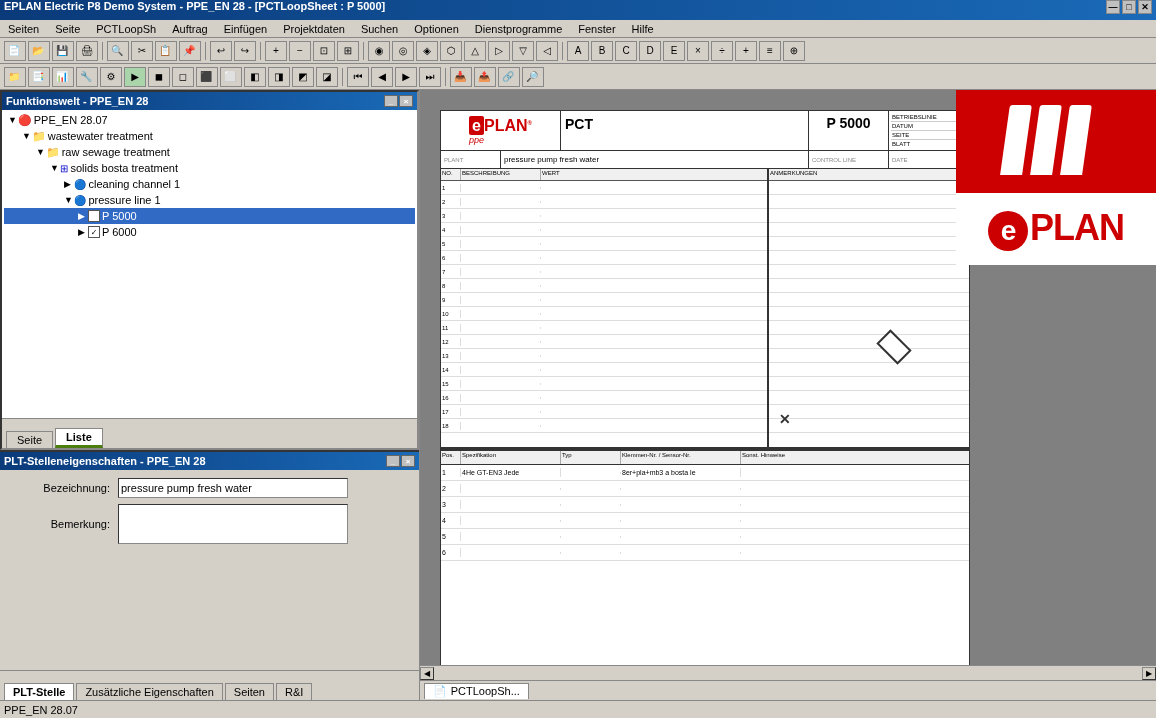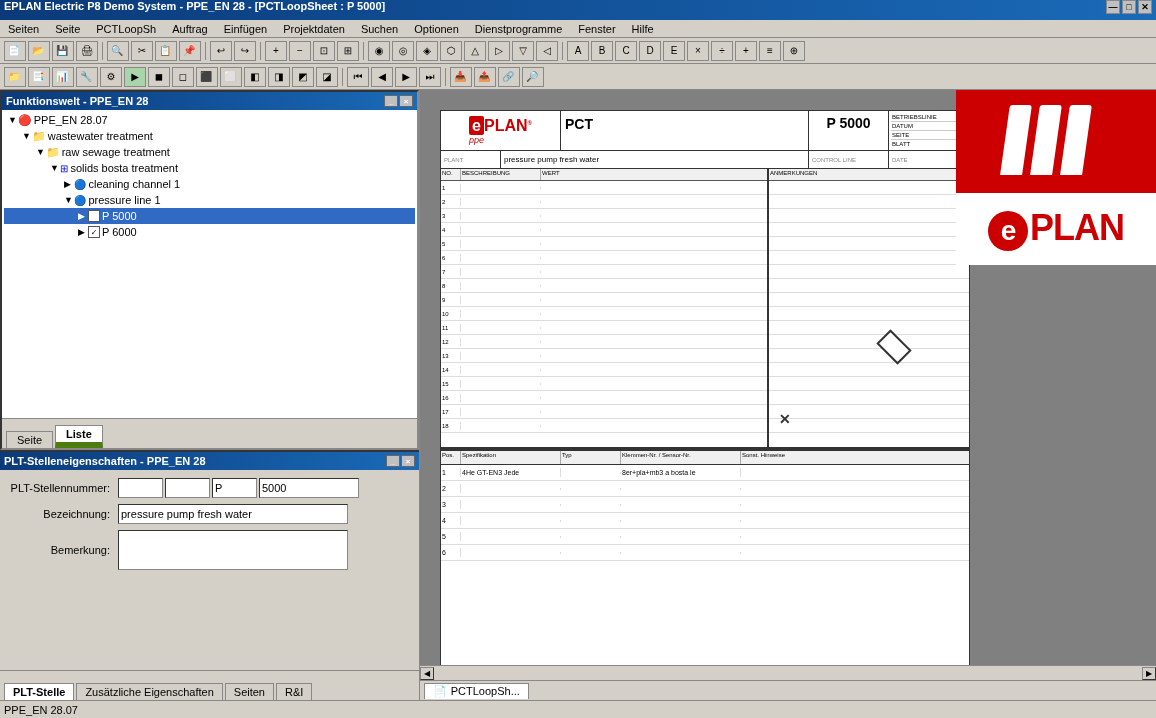--- a/index.html
+++ b/index.html
@@ -165,21 +165,21 @@
       border: 1px solid #888;
       border-bottom: none;
       background: #d4d0c8;
       cursor: pointer;
       font-size: 11px;
       margin-right: 2px;
     }
     .tree-tab.active {
       background: white;
       font-weight: bold;
-      border-bottom: 6px solid #4d7c0f;
+      border-bottom: 3px solid #4d7c0f;
     }
 
     
     .props-panel {
       height: 250px;
       background: #d4d0c8;
       border-top: 2px inset #888;
       position: relative;
     }
     .props-content {
@@ -610,29 +610,20 @@
         <div class="panel-title-buttons">
           <div class="panel-title-btn">_</div>
           <div class="panel-title-btn">×</div>
         </div>
       </div>
 
       <div class="props-content">
 
 
 
-        <div class="prop-row">
-          <div class="prop-label">PLT-Stellennummer:</div>
-          <div class="number-fields">
-            <input class="prop-input prop-input-small" type="text" value="" style="">
-            <input class="prop-input prop-input-small" type="text" value="" style="">
-            <input class="prop-input prop-input-small" type="text" value="P" style="">
-            <input class="prop-input prop-input-med" type="text" value="5000" style="">
-          </div>
-        </div>
 
         <div class="prop-row">
           <div class="prop-label">Bezeichnung:</div>
           <input class="prop-input prop-input-wide" type="text" value="pressure pump fresh water" style="">
         </div>
 
         <div class="prop-row">
           <div class="prop-label">Bemerkung:</div>
           <textarea class="prop-textarea" style=""></textarea>
         </div>

